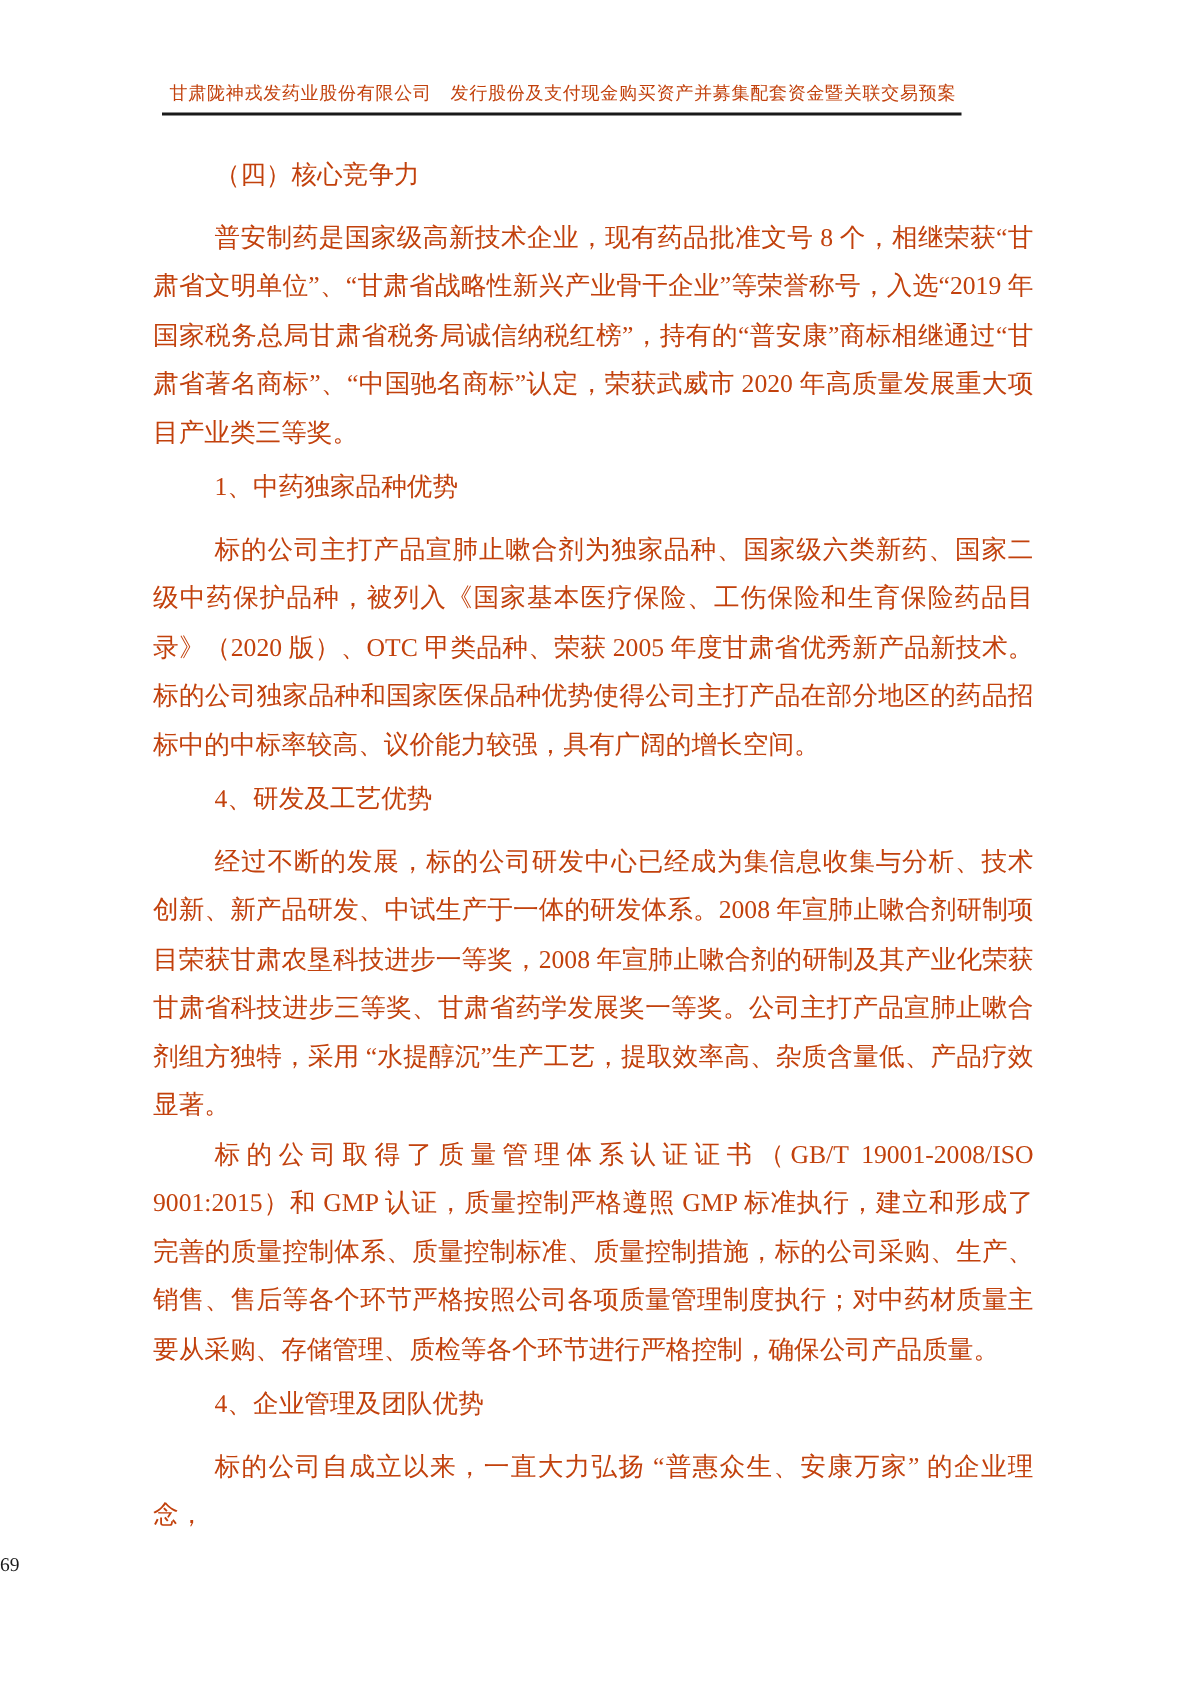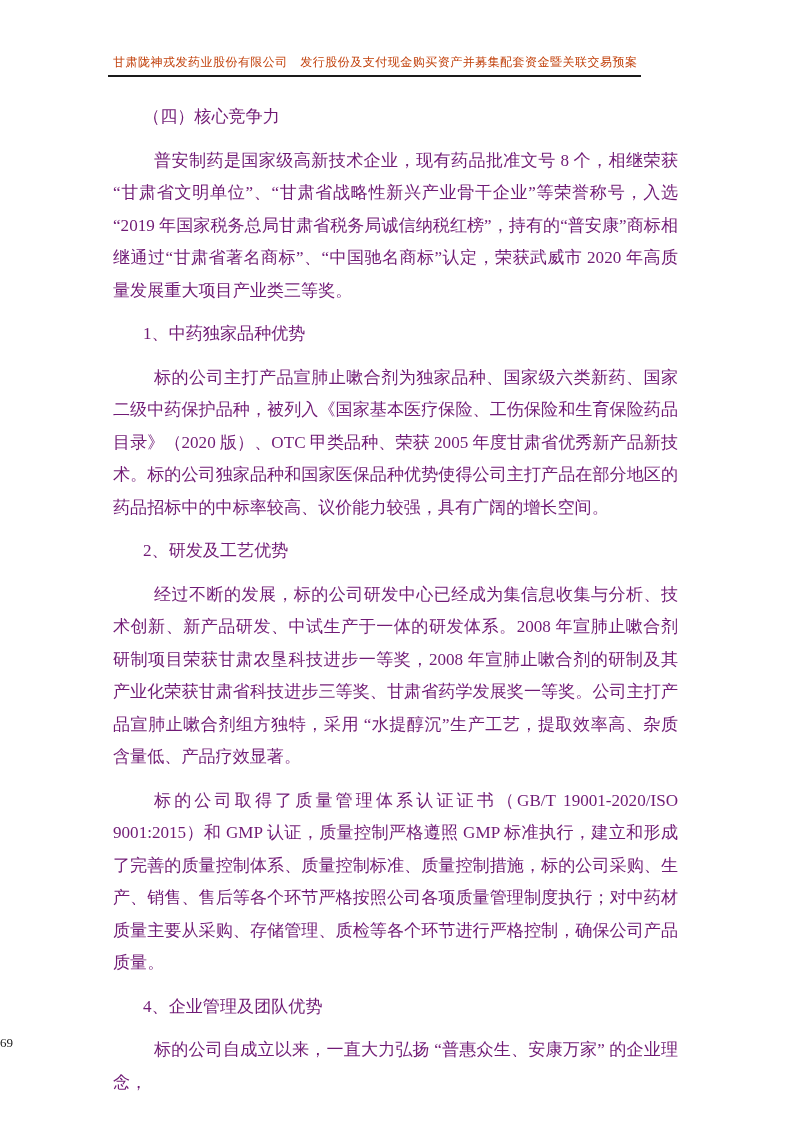--- a/index.html
+++ b/index.html
@@ -36,32 +36,32 @@
   
   .doc-body {
     position: absolute;
     top: 97px;
     left: 102px;
     width: 587px;
     font-size: 17.1px;
     line-height: 32.5px;
     text-align: justify;
     text-justify: inter-ideograph;
-    color: #701a75;
+    color: #c2410c;
   }
   .doc-body h2,
   .doc-body h3 {
     font-size: 17.1px;
     font-weight: normal;
     margin: 4px 0 9px 0;
     text-indent: 2.4em;
     text-align: left;
   }
   .doc-body p {
-    margin: 11px;
+    margin: 0;
     text-indent: 2.4em;
   }
   
   .page-footer {
     position: absolute;
     top: 1034px;
     left: 0;
     width: 100%;
     text-align: left;
   }
@@ -82,24 +82,24 @@
 
   <main class="doc-body">
 
     <h2>（四）核心竞争力</h2>
 
     <p>普安制药是国家级高新技术企业，现有药品批准文号 8 个，相继荣获“甘肃省文明单位”、“甘肃省战略性新兴产业骨干企业”等荣誉称号，入选“2019 年国家税务总局甘肃省税务局诚信纳税红榜”，持有的“普安康”商标相继通过“甘肃省著名商标”、“中国驰名商标”认定，荣获武威市 2020 年高质量发展重大项目产业类三等奖。</p>
 
     <h3>1、中药独家品种优势</h3>
     <p>标的公司主打产品宣肺止嗽合剂为独家品种、国家级六类新药、国家二级中药保护品种，被列入《国家基本医疗保险、工伤保险和生育保险药品目录》（2020 版）、OTC 甲类品种、荣获 2005 年度甘肃省优秀新产品新技术。标的公司独家品种和国家医保品种优势使得公司主打产品在部分地区的药品招标中的中标率较高、议价能力较强，具有广阔的增长空间。</p>
 
-    <h3>2、研发及工艺优势</h3>
+    <h3>4、研发及工艺优势</h3>
     <p>经过不断的发展，标的公司研发中心已经成为集信息收集与分析、技术创新、新产品研发、中试生产于一体的研发体系。2008 年宣肺止嗽合剂研制项目荣获甘肃农垦科技进步一等奖，2008 年宣肺止嗽合剂的研制及其产业化荣获甘肃省科技进步三等奖、甘肃省药学发展奖一等奖。公司主打产品宣肺止嗽合剂组方独特，采用 “水提醇沉”生产工艺，提取效率高、杂质含量低、产品疗效显著。</p>
 
-    <p>标的公司取得了质量管理体系认证证书（GB/T 19001-2020/ISO 9001:2015）和 GMP 认证，质量控制严格遵照 GMP 标准执行，建立和形成了完善的质量控制体系、质量控制标准、质量控制措施，标的公司采购、生产、销售、售后等各个环节严格按照公司各项质量管理制度执行；对中药材质量主要从采购、存储管理、质检等各个环节进行严格控制，确保公司产品质量。</p>
+    <p>标的公司取得了质量管理体系认证证书（GB/T 19001-2008/ISO 9001:2015）和 GMP 认证，质量控制严格遵照 GMP 标准执行，建立和形成了完善的质量控制体系、质量控制标准、质量控制措施，标的公司采购、生产、销售、售后等各个环节严格按照公司各项质量管理制度执行；对中药材质量主要从采购、存储管理、质检等各个环节进行严格控制，确保公司产品质量。</p>
 
     <h3>4、企业管理及团队优势</h3>
     <p>标的公司自成立以来，一直大力弘扬 “普惠众生、安康万家” 的企业理念，</p>
 
   </main>
 
   <footer class="page-footer">
     <div class="page-number">69</div>
   </footer>
 

